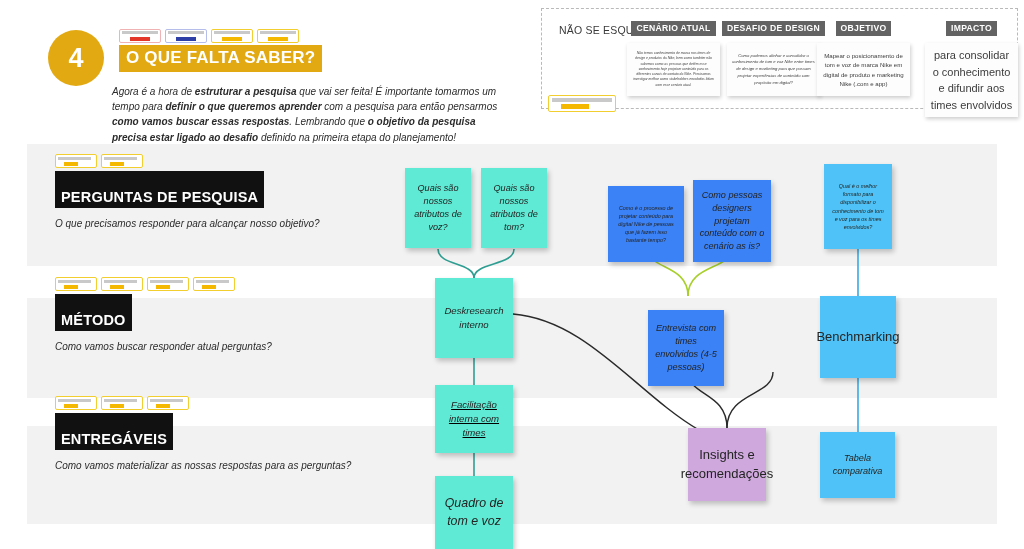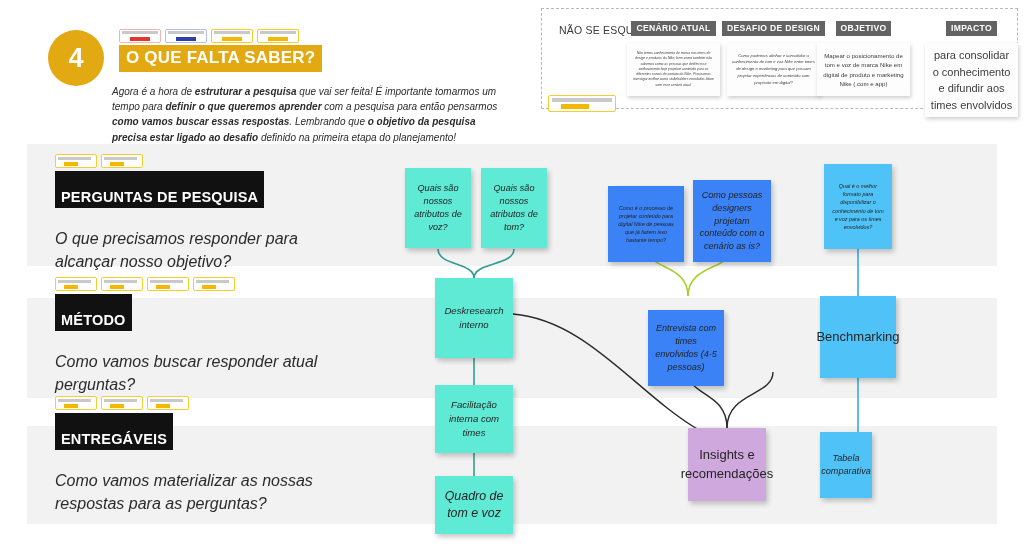--- a/index.html
+++ b/index.html
@@ -196,23 +196,23 @@
     display: inline-block;
     background: #111111;
     color: #ffffff;
     font-size: 14.5px;
     font-weight: bold;
     letter-spacing: .2px;
     padding: 18px 6px 3px 6px;
     font-family: "Liberation Sans", sans-serif;
   }
   .row-sub {
-    margin-top: 19px;
+    margin-top: 9px;
     width: 300px;
-    font-size: 16px;
+    font-size: 10px;
     line-height: 1.45;
     font-style: italic;
     color: #2b2b2b;
     font-family: "Liberation Sans", sans-serif;
   }
 
   
   .note {
     position: absolute;
     box-sizing: border-box;
@@ -412,26 +412,26 @@
   <div class="note teal fs-m" style="left:408px; top:134px; width:78px; height:80px;">
     <p>Deskresearch interno</p>
   </div>
   <div class="note green fs-s" style="left:621px; top:152px; width:76px; height:76px;">
     <p>Entrevista com times envolvidos (4-5 pessoas)</p>
   </div>
   <div class="note blue fs-b" style="left:793px; top:152px; width:76px; height:82px;">
     <p>Benchmarking</p>
   </div>
 
-  <div class="note teal fs-m" style="left:408px; top:241px; width:78px; height:68px;">
+  <div class="note teal fs-m" style="left:408px; top:241px; width:78px; height:68px;text-decoration:underline;">
     <p>Facilitação interna com times</p>
   </div>
-  <div class="note teal fs-l" style="left:408px; top:332px; width:78px; height:58px;">
+  <div class="note teal fs-l" style="left:408px; top:332px; width:78px; height:73px;">
     <p>Quadro de tom e voz</p>
   </div>
   <div class="note purple fs-b" style="left:661px; top:284px; width:78px; height:73px;">
     <p>Insights e recomendações</p>
   </div>
-  <div class="note blue fs-s" style="left:793px; top:288px; width:52px; height:66px;">
+  <div class="note blue fs-s" style="left:793px; top:288px; width:75px; height:66px;">
     <p>Tabela comparativa</p>
   </div>
 
 </div>
 
 </body></html>

